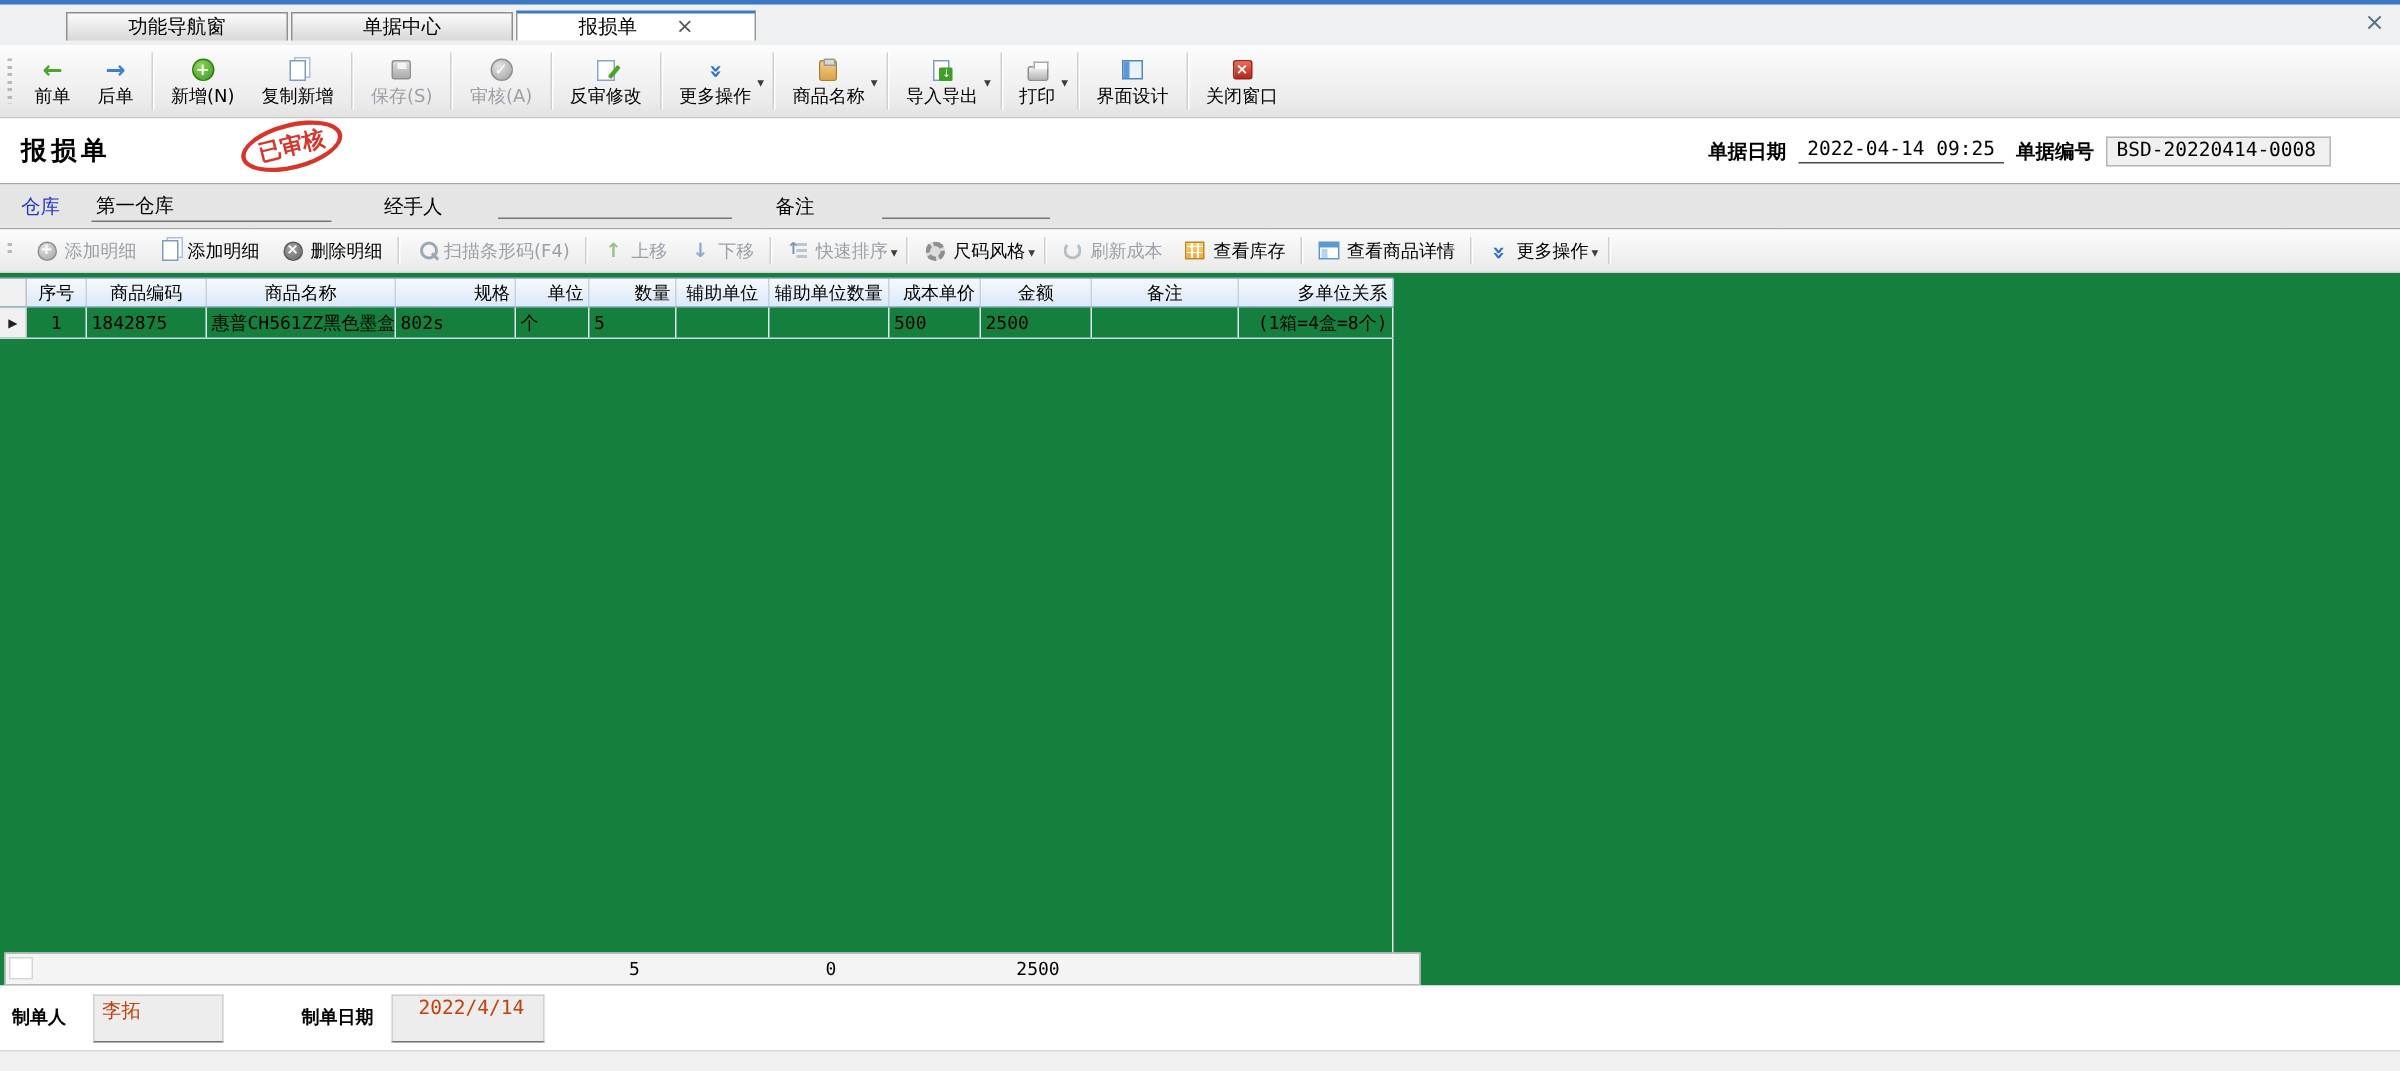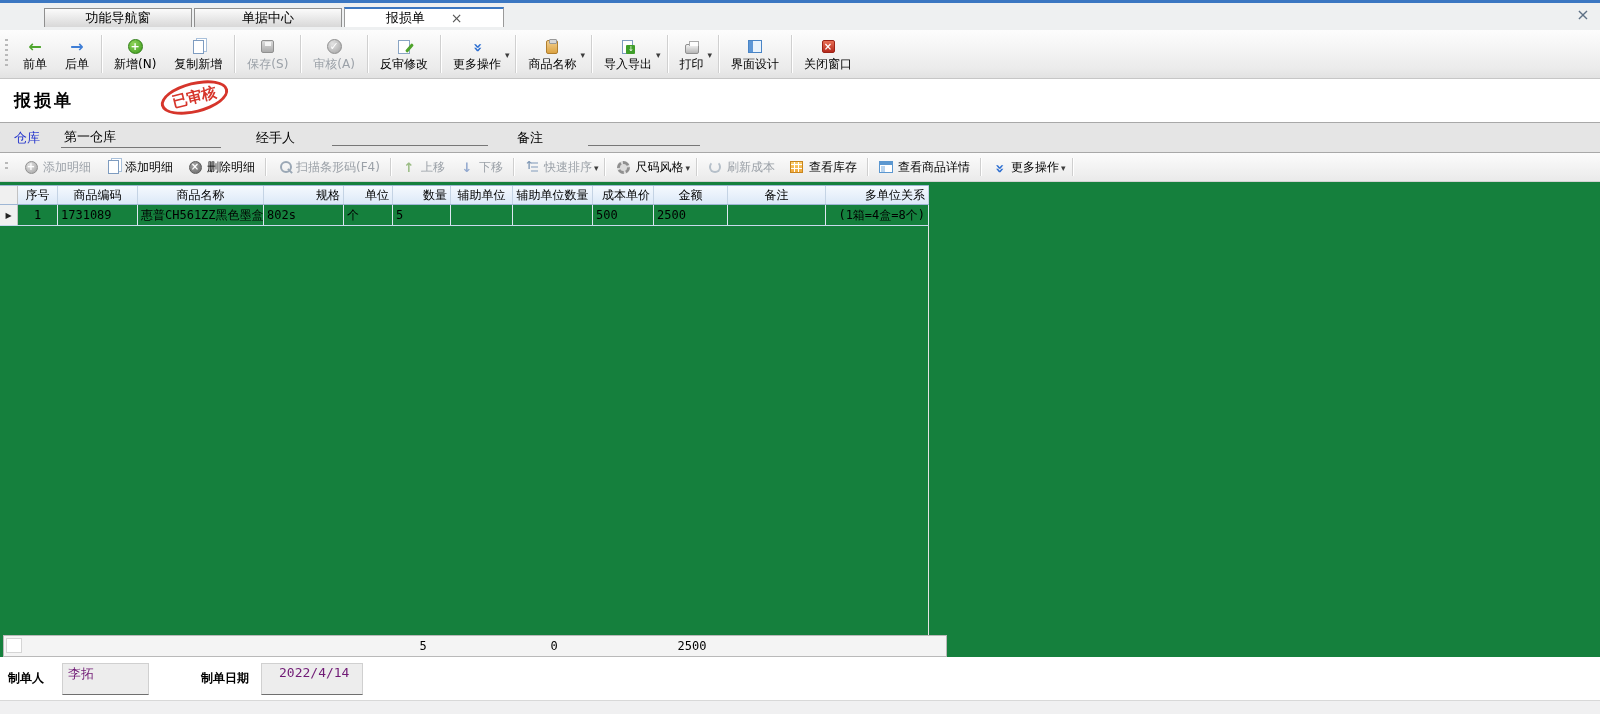--- a/index.html
+++ b/index.html
@@ -121,21 +121,21 @@
   .gempty { flex:1; width:929px; border-right:1px solid #e4e4e4; }
   .gsummary { position:relative; flex:none; height:22px; width:944px; margin-left:3px; background:#f4f4f4; border:1px solid #b9b9b9; }
   .gsummary::before { content:""; position:absolute; left:2px; top:2px; width:14px; height:13px; background:#fff; border:1px solid #d5d5d5; }
   .sval { position:absolute; top:3px; text-align:center; font-family:"DejaVu Sans Mono","DejaVu Sans",monospace; font-size:12px; }
   .s-qty { left:390px; width:58px; }
   .s-aux { left:510px; width:80px; }
   .s-amt { left:651px; width:74px; }
   
   .footer { height:43px; flex:none; display:flex; align-items:center; background:#fff; }
   .fbox { background:#ededed; border:1px solid #d0d0d0; border-bottom:1px solid #6f6f6f; padding:1px 5px; height:32px;
-          color:#701a75; font-size:13px; }
+          color:#c2410c; font-size:13px; }
   .fb1 { margin-left:18px; width:87px; }
   .fb2 { margin-left:12px; width:102px;padding-left:17px; }
   .flab1 { font-weight:bold; margin-left:8px; }
   .flab2 { font-weight:bold; margin-left:52px; }
   .bottom-strip { height:14px; flex:none; background:#f0f0f1; border-top:1px solid #d8d8d8; }
 </style>
 </head>
 <body>
 
 <div class="tabstrip">
@@ -237,20 +237,26 @@
     <span class="ico">
         <span class="i-closewin"></span>
       </span>
     <span class="lbl">关闭窗口</span>
   </div>
 </div>
 
 <div class="title-row">
   <span class="doc-title">报损单</span>
   <span class="stamp">已审核</span>
+  <div class="tr-right">
+    <span class="blbl">单据日期</span>
+    <span class="u-field mono">2022-04-14 09:25</span>
+    <span class="blbl">单据编号</span>
+    <span class="no-box mono">BSD-20220414-0008</span>
+  </div>
 </div>
 <div class="hr"></div>
 
 <div class="form-row">
   <span class="lab-blue">仓库</span>
   <span class="f-wh">第一仓库</span>
   <span class="lab-h">经手人</span>
   <span class="f-hd"></span>
   <span class="lab-r">备注</span>
   <span class="f-rm"></span>
@@ -349,21 +355,21 @@
     <div class="gh c7">辅助单位</div>
     <div class="gh c8">辅助单位数量</div>
     <div class="gh c9 r">成本单价</div>
     <div class="gh c10">金额</div>
     <div class="gh c11">备注</div>
     <div class="gh c12 r">多单位关系</div>
   </div>
   <div class="grow">
     <div class="gind c0"></div>
     <div class="gc c1 center">1</div>
-    <div class="gc c2">1731089</div>
+    <div class="gc c2">1842875</div>
     <div class="gc c3">惠普CH561ZZ黑色墨盒</div>
     <div class="gc c4">802s</div>
     <div class="gc c5">个</div>
     <div class="gc c6">5</div>
     <div class="gc c7"></div>
     <div class="gc c8"></div>
     <div class="gc c9">500</div>
     <div class="gc c10">2500</div>
     <div class="gc c11"></div>
     <div class="gc c12 right">(1箱=4盒=8个)</div>

